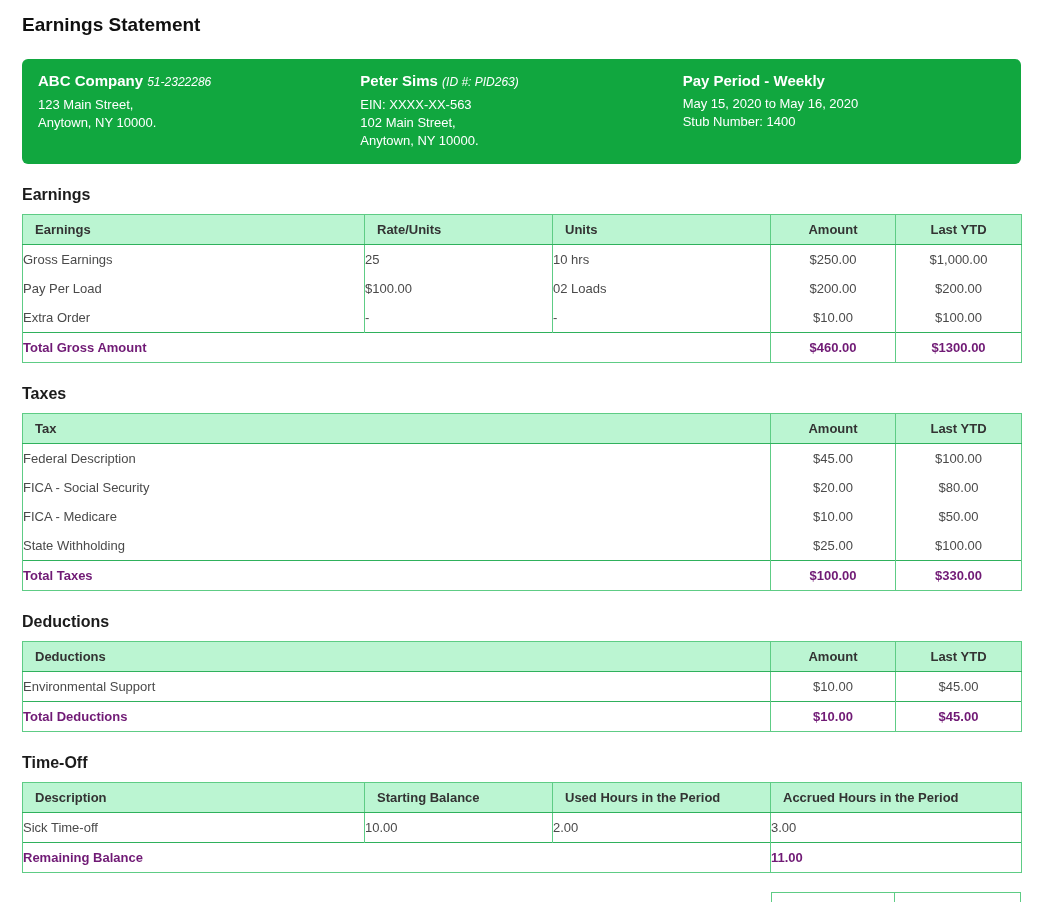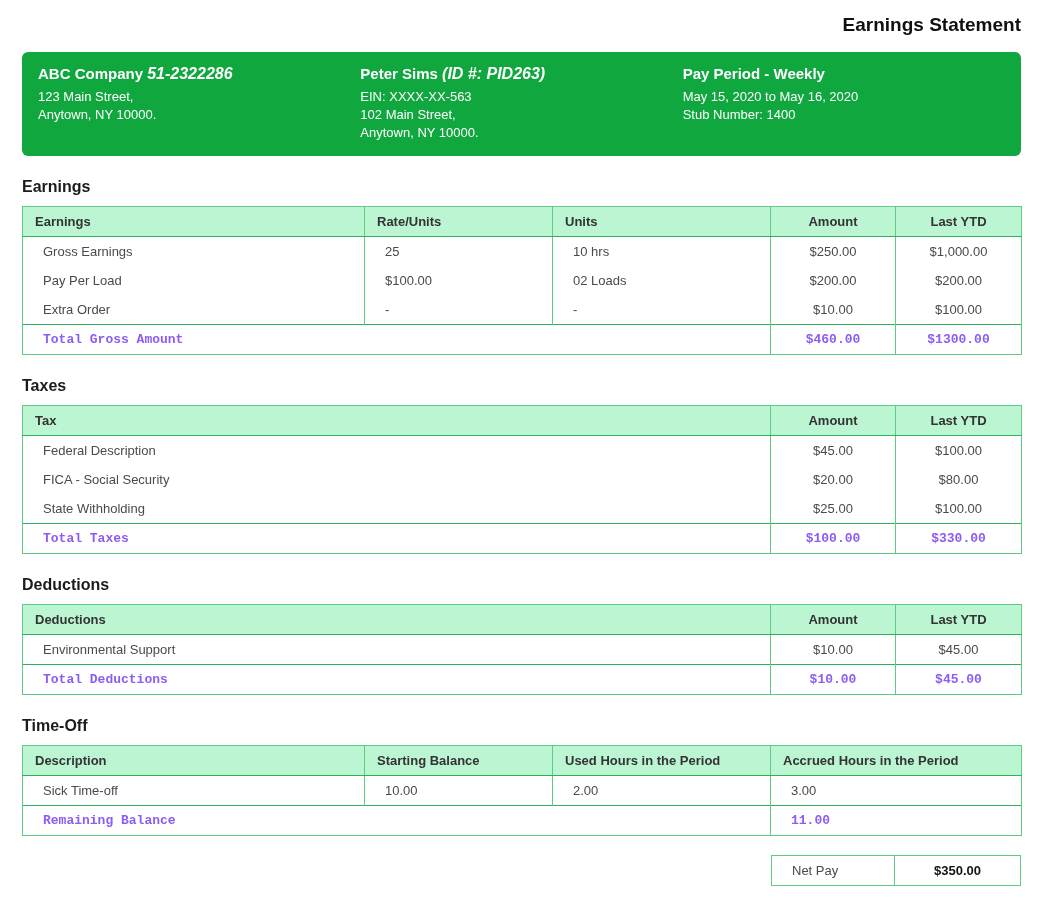--- a/index.html
+++ b/index.html
@@ -16,35 +16,35 @@
     background: #ffffff;
     font-family: "Liberation Sans", sans-serif;
     color: #454545;
   }
   .page { padding: 14px 23px 0 22px; }
 
   .title {
     font-size: 19px;
     font-weight: bold;
     color: #101010;
-    text-align: right;
-    margin: 0 0 16px 0;
+    text-align: left;
+    margin: 0 0 23px 0;
   }
 
   .banner {
     background: var(--banner-green);
     border-radius: 6px;
     color: #ffffff;
     display: flex;
     padding: 13px 16px 14px 16px;
   }
   .banner-col { flex: 1; font-size: 13px; line-height: 18px; }
   .banner-col.right { }
   .banner-name { font-size: 15px; font-weight: bold; margin-bottom: 5px; }
-  .banner-id { font-size: 16px; font-style: italic; font-weight: bold; }
+  .banner-id { font-size: 12px; font-style: italic; font-weight: normal; }
 
   .section-heading {
     font-size: 16px;
     font-weight: bold;
     color: #1b1b1b;
     margin: 22px 0 10px 0;
   }
 
   table.data {
     border-collapse: collapse;
@@ -56,30 +56,29 @@
   table.data th {
     background: var(--table-header-bg);
     font-weight: bold;
     color: #333333;
     text-align: left;
     padding: 7px 12px;
     border: 1px solid var(--table-border);
     border-bottom: 1px solid var(--table-border-strong);
   }
   table.data td {
-    padding: 7px 20px;
+    padding: 7px 0;
     color: #4a4a4a;
     border-left: 1px solid var(--table-border);
     border-right: 1px solid var(--table-border);
   }
   table.data tr.total td {
     font-weight: bold;
-    color: #8b5cf6;
+    color: #701a75;
     border-top: 1px solid var(--table-border-strong);
-    font-family: Liberation Mono, monospace;
   }
   table.data .align-right { text-align: center; }
   table.data td.bold { font-weight: bold; color: #141414; }
   table.boxed td { border: 1px solid var(--table-border); }
 
   .summary-wrap { display: flex; justify-content: flex-end; margin-top: 19px; }
   .summary-wrap table.data { width: 249px; }
 </style>
 </head>
 <body>
@@ -180,20 +179,25 @@
           <td>Federal Description</td>
           <td class="align-right">$45.00</td>
           <td class="align-right">$100.00</td>
         </tr>
         <tr>
           <td>FICA - Social Security</td>
           <td class="align-right">$20.00</td>
           <td class="align-right">$80.00</td>
         </tr>
         <tr>
+          <td>FICA - Medicare</td>
+          <td class="align-right">$10.00</td>
+          <td class="align-right">$50.00</td>
+        </tr>
+        <tr>
           <td>State Withholding</td>
           <td class="align-right">$25.00</td>
           <td class="align-right">$100.00</td>
         </tr>
         <tr class="total">
           <td colspan="1">Total Taxes</td>
           <td class="align-right">$100.00</td>
           <td class="align-right">$330.00</td>
         </tr>
       </tbody>

